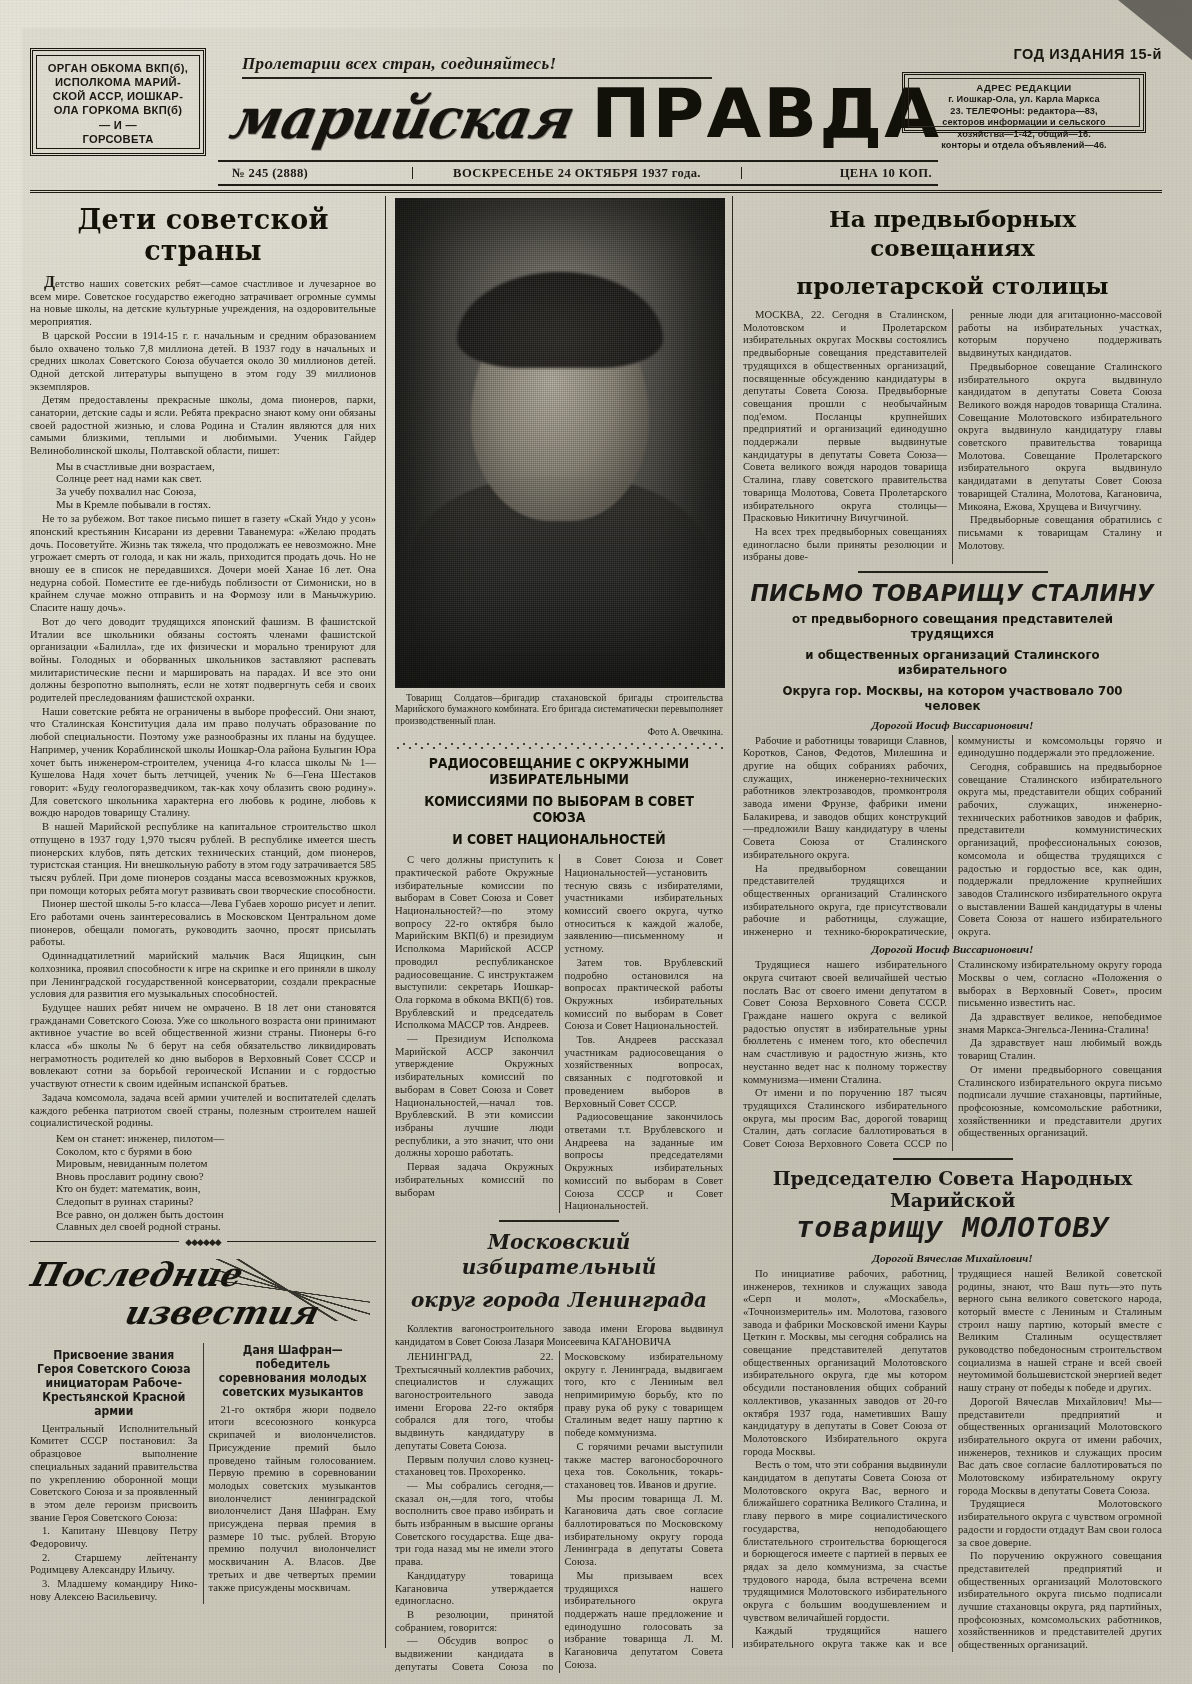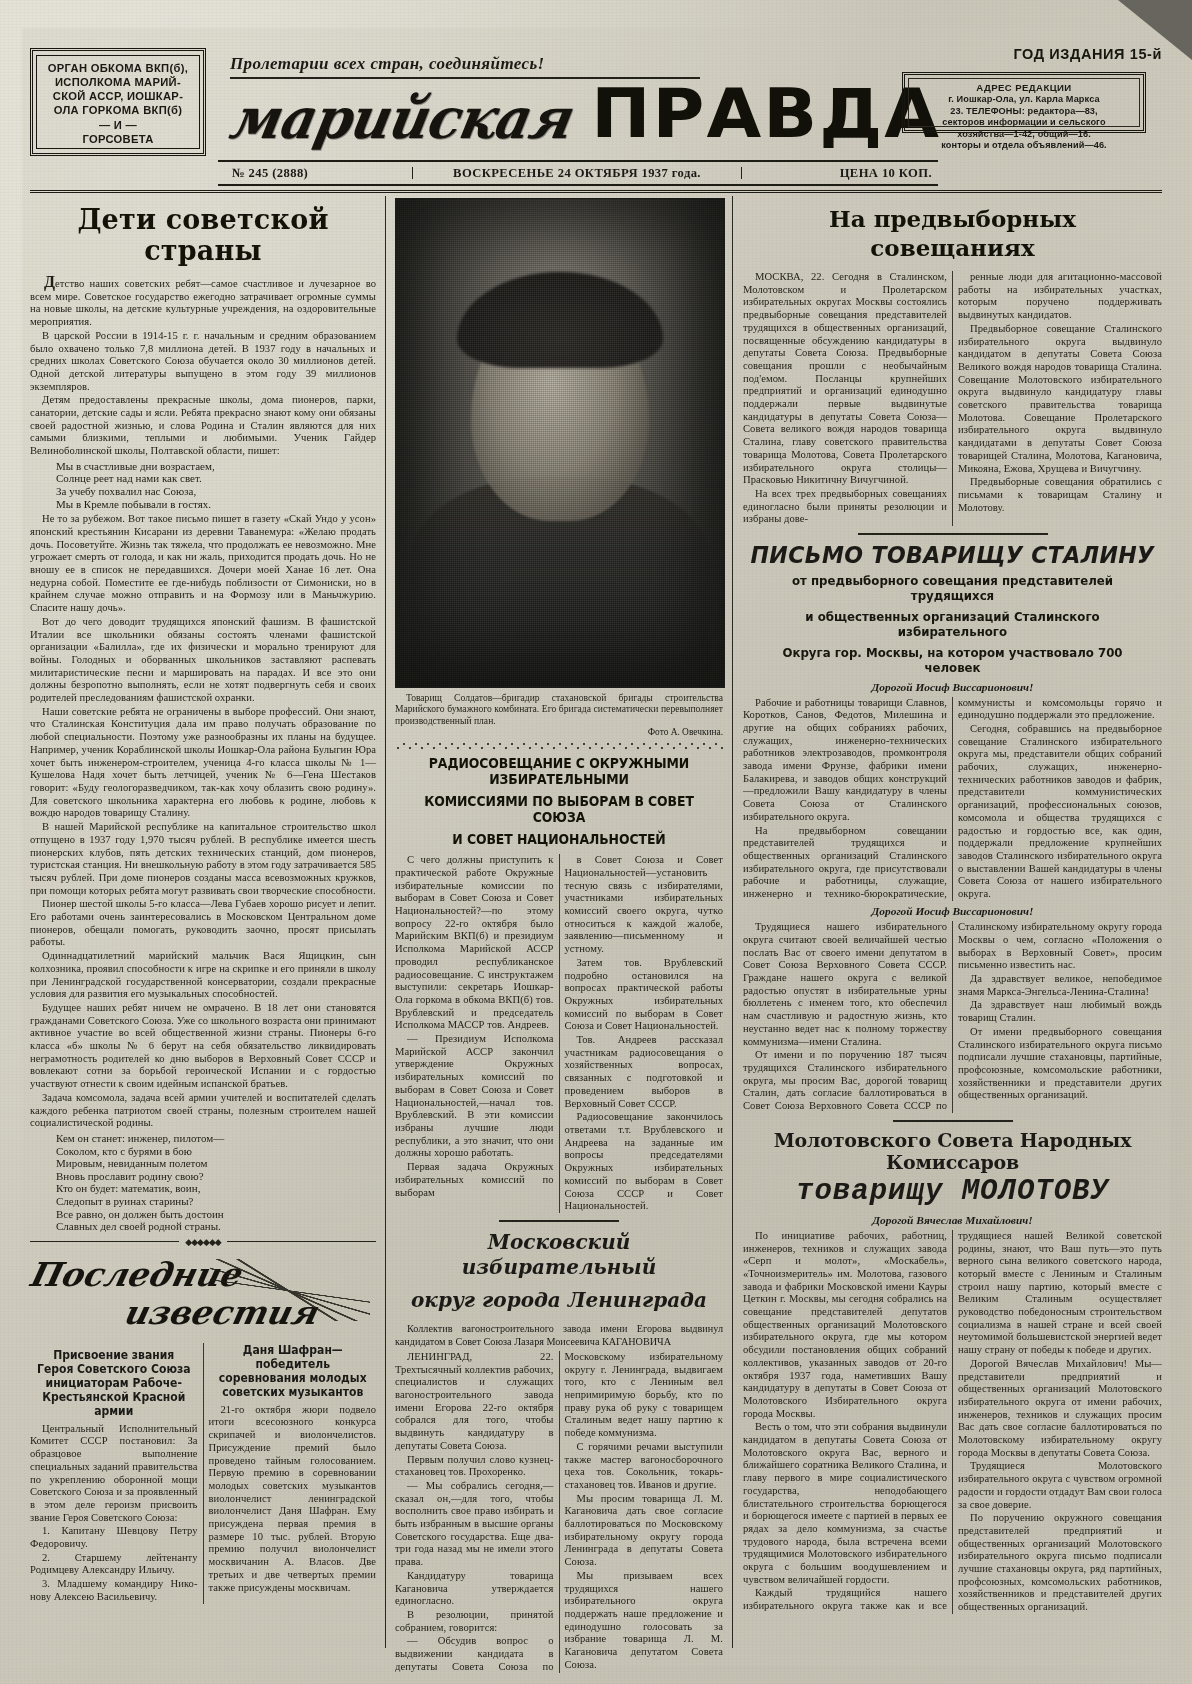--- a/index.html
+++ b/index.html
@@ -70,21 +70,21 @@
   }
   .organ-line {
     font-family: "Liberation Sans", sans-serif;
     font-size: 11.2px;
     letter-spacing: .3px;
     line-height: 14.2px;
     font-weight: 600;
     color: #1a1913;
   }
   .slogan {
-    position: absolute; left: 200px; top: 10px; width: 470px;
+    position: absolute; left: 212px; top: 10px; width: 470px;
     font-family: "Liberation Serif", serif;
     font-style: italic;
     font-weight: bold;
     font-size: 17px;
     letter-spacing: .4px;
     color: #1b1a14;
     border-bottom: 2px solid #22211a;
     padding-bottom: 3px;
   }
   .title-wrap {
@@ -574,20 +574,21 @@
         <p class="txt">— Обсудив вопрос о выдвижении кандидата в депутаты Совета Союза по Московскому избирательному округу г. Ленинграда, выдвигаем того, кто с Лениным вел непримиримую борьбу, кто по праву рука об руку с товарищем Сталиным ведет нашу партию к победе коммунизма.</p>
         <p class="txt">С горячими речами выступили также мастер вагоносборочного цеха тов. Сокольник, токарь-стахановец тов. Иванов и другие.</p>
         <p class="txt">Мы просим товарища Л. М. Кагановича дать свое согласие баллотироваться по Московскому избирательному округу города Ленинграда в депутаты Совета Союза.</p>
         <p class="txt">Мы призываем всех трудящихся нашего избирательного округа поддержать наше предложение и единодушно голосовать за избрание товарища Л. М. Кагановича депутатом Совета Союза.</p>
         <p class="txt"></p>
       </div>
     </div>
 
     <div class="col col-right">
       <h1 class="head-right">На предвыборных совещаниях</h1>
+      <h1 class="head-right">пролетарской столицы</h1>
 
       <div class="two-sub">
         <p class="txt">МОСКВА, 22. Сегодня в Сталинском, Молотовском и Пролетарском избирательных округах Москвы состоялись предвыборные совещания представителей трудящихся в общественных организаций, посвященные обсуждению кандидатуры в депутаты Совета Союза. Предвыборные совещания прошли с необычайным под'емом. Посланцы крупнейших предприятий и организаций единодушно поддержали первые выдвинутые кандидатуры в депутаты Совета Союза—Совета великого вождя народов товарища Сталина, главу советского правительства товарища Молотова, Совета Пролетарского избирательного округа столицы—Прасковью Никитичну Вичугчиной.</p>
         <p class="txt">На всех трех предвыборных совещаниях единогласно были приняты резолюции и избраны дове-</p>
         <p class="txt">ренные люди для агитационно-массовой работы на избирательных участках, которым поручено поддерживать выдвинутых кандидатов.</p>
         <p class="txt">Предвыборное совещание Сталинского избирательного округа выдвинуло кандидатом в депутаты Совета Союза Великого вождя народов товарища Сталина. Совещание Молотовского избирательного округа выдвинуло кандидатуру главы советского правительства товарища Молотова. Совещание Пролетарского избирательного округа выдвинуло кандидатами в депутаты Совет Союза товарищей Сталина, Молотова, Кагановича, Микояна, Ежова, Хрущева и Вичугчину.</p>
         <p class="txt">Предвыборные совещания обратились с письмами к товарищам Сталину и Молотову.</p>
       </div>
 
       <div class="short-rule wide"></div>
@@ -609,21 +610,21 @@
       <div class="two-sub">
         <p class="txt">Трудящиеся нашего избирательного округа считают своей величайшей честью послать Вас от своего имени депутатом в Совет Союза Верховного Совета СССР. Граждане нашего округа с великой радостью опустят в избирательные урны бюллетень с именем того, кто обеспечил нам счастливую и радостную жизнь, кто неустанно ведет нас к полному торжеству коммунизма—имени Сталина.</p>
         <p class="txt">От имени и по поручению 187 тысяч трудящихся Сталинского избирательного округа, мы просим Вас, дорогой товарищ Сталин, дать согласие баллотироваться в Совет Союза Верховного Совета СССР по Сталинскому избирательному округу города Москвы о чем, согласно «Положения о выборах в Верховный Совет», просим письменно известить нас.</p>
         <p class="txt">Да здравствует великое, непобедимое знамя Маркса-Энгельса-Ленина-Сталина!</p>
         <p class="txt">Да здравствует наш любимый вождь товарищ Сталин.</p>
         <p class="txt">От имени предвыборного совещания Сталинского избирательного округа письмо подписали лучшие стахановцы, партийные, профсоюзные, комсомольские работники, хозяйственники и представители других общественных организаций.</p>
       </div>
 
       <div class="short-rule"></div>
 
-      <h2 class="head-molotov-1">Молотовского Совета Народных Комиссаров</h2>
+      <h2 class="head-molotov-1">Председателю Совета Народных Марийской</h2>
       <h2 class="head-molotov-2">товарищу  МОЛОТОВУ</h2>
       <div class="salutation">Дорогой Вячеслав Михайлович!</div>
 
       <div class="two-sub">
         <p class="txt">По инициативе рабочих, работниц, инженеров, техников и служащих завода «Серп и молот», «Москабель», «Точноизмеритель» им. Молотова, газового завода и фабрики Московской имени Кауры Цеткин г. Москвы, мы сегодня собрались на совещание представителей депутатов общественных организаций Молотовского избирательного округа, где мы котором обсудили постановления общих собраний коллективов, указанных заводов от 20-го октября 1937 года, наметивших Вашу кандидатуру в депутаты в Совет Союза от Молотовского Избирательного округа города Москвы.</p>
         <p class="txt">Весть о том, что эти собрания выдвинули кандидатом в депутаты Совета Союза от Молотовского округа Вас, верного и ближайшего соратника Великого Сталина, и главу первого в мире социалистического государства, неподобающего блистательного строительства борющегося и борющегося имеете с партией в первых ее рядах за дело коммунизма, за счастье трудового народа, была встречена всеми трудящимися Молотовского избирательного округа с большим воодушевлением и чувством величайшей гордости.</p>
         <p class="txt">Каждый трудящийся нашего избирательного округа также как и все трудящиеся нашей Великой советской родины, знают, что Ваш путь—это путь верного сына великого советского народа, который вместе с Лениным и Сталиным строил нашу партию, который вместе с Великим Сталиным осуществляет руководство победоносным строительством социализма в нашей стране и всей своей неутомимой большевистской энергией ведет нашу страну от победы к победе и других.</p>
         <p class="txt">Дорогой Вячеслав Михайлович! Мы—представители предприятий и общественных организаций Молотовского избирательного округа от имени рабочих, инженеров, техников и служащих просим Вас дать свое согласие баллотироваться по Молотовскому избирательному округу города Москвы в депутаты Совета Союза.</p>
         <p class="txt">Трудящиеся Молотовского избирательного округа с чувством огромной радости и гордости отдадут Вам свои голоса за свое доверие.</p>
         <p class="txt">По поручению окружного совещания представителей предприятий и общественных организаций Молотовского избирательного округа письмо подписали лучшие стахановцы округа, ряд партийных, профсоюзных, комсомольских работников, хозяйственников и представителей других общественных организаций.</p>

